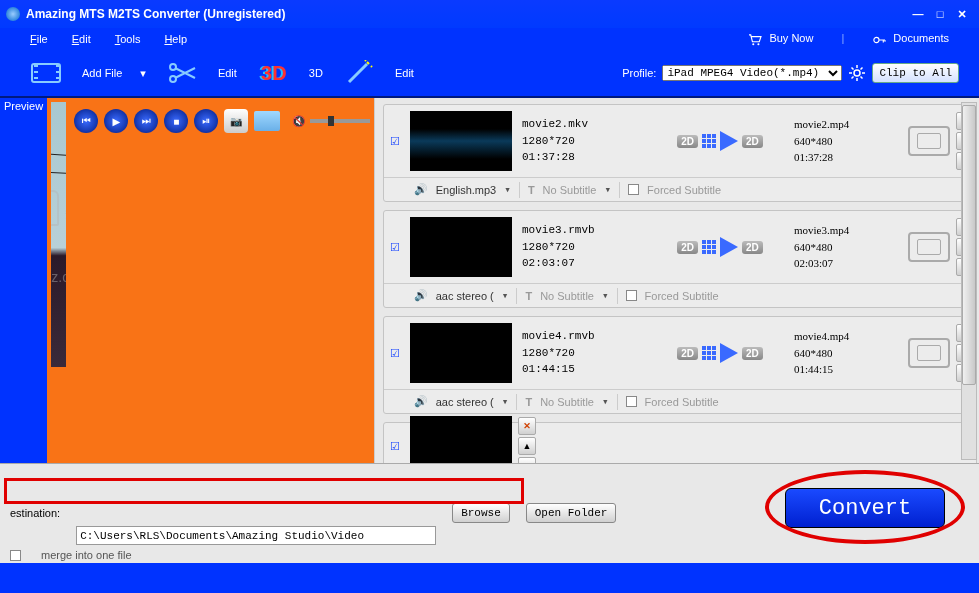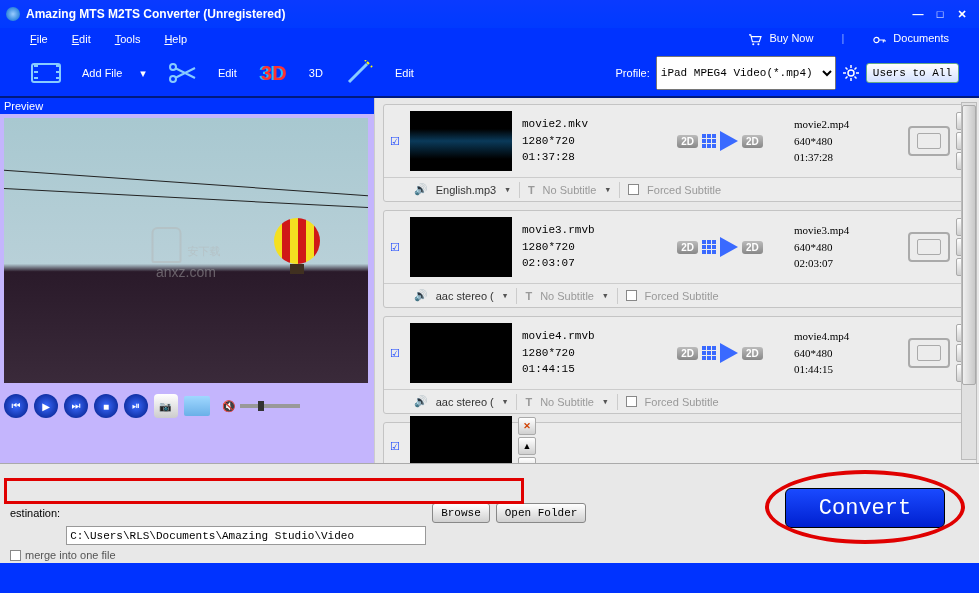--- a/index.html
+++ b/index.html
@@ -12,25 +12,25 @@
 .menubar { height:22px; background:#0033ff; display:flex; align-items:center; color:#fff; padding:0 30px; gap:24px; }
 .menubar .mitem { cursor:pointer; }
 .menubar .mitem u { text-decoration:underline; }
 .menubar .right { margin-left:auto; display:flex; gap:28px; }
 .menubar .right .sep { color:#8af; }
 .linkicon { display:inline-block; width:14px; height:12px; margin-right:4px; vertical-align:middle; }
 .toolbar { height:46px; background:#0033ff; display:flex; align-items:center; padding:0 20px 0 30px; gap:20px; color:#fff; }
 .tbtn { display:flex; align-items:center; gap:18px; cursor:pointer; }
 .tbtn .ticon { width:34px; height:30px; display:flex; align-items:center; justify-content:center; }
 .profile-area { margin-left:auto; display:flex; align-items:center; gap:6px; }
-.profile-area select { width:180px; height:34px; font-family:"Courier New",monospace; font-size:11px; }
+.profile-area select { width:180px; height:16px; font-family:"Courier New",monospace; font-size:11px; }
 .profile-area .gear { width:18px; height:18px; }
 .profile-area .a2a-btn { height:20px; padding:0 6px; background:linear-gradient(#fff,#d4e1ff); border:1px solid #6a8; border-radius:3px; cursor:pointer; font-family:"Courier New",monospace; }
 .workspace { display:flex; height:367px; background:#f4f4f4; border-top:2px solid #001a80; }
-.leftpane { width:374px; background:#c4b5fd; display:flex; flex-direction:column; }
+.leftpane { width:374px; background:#f97316; display:flex; }
 .preview-hdr { background:#0033ff; color:#fff; padding:2px 4px; font-size:11px; }
 .preview-img { width:364px; height:265px; margin:4px 4px 0 4px; background:#000; position:relative; overflow:hidden; }
 .sky { position:absolute; inset:0; background:linear-gradient(#a8c8d0 0%,#b8d0d8 55%,#2a1a2a 58%,#3a2a3a 100%); }
 .balloon { position:absolute; right:48px; top:100px; width:46px; height:56px; }
 .balloon .env { width:46px; height:46px; border-radius:50%; background:repeating-linear-gradient(90deg,#f4e020 0 8px,#d01818 8px 16px); }
 .balloon .basket { width:14px; height:10px; background:#403020; margin:0 auto; }
 .wire { position:absolute; left:-10px; top:65px; width:400px; height:1px; background:#222; transform:rotate(4deg); }
 .wire2 { top:80px; transform:rotate(3deg); }
 .watermark { position:absolute; left:50%; top:50%; transform:translate(-50%,-50%); font-size:36px; color:rgba(180,180,180,0.45); font-weight:normal; font-family:sans-serif; pointer-events:none; }
 .watermark .small { font-size:14px; display:block; text-align:center; }
@@ -64,24 +64,24 @@
 .filerow .sidebtns .sb.x { color:#d04000; font-weight:bold; }
 .filerow .bot { height:24px; border-top:1px solid #ccc; display:flex; align-items:center; padding:0 30px; font-family:"Courier New",monospace; color:#555; gap:8px; }
 .filerow .bot .sep { width:1px; height:16px; background:#ccc; }
 .filerow .bot .aud { color:#333; }
 .filerow .bot .sub { color:#999; }
 .filerow .bot .cb { width:11px; height:11px; border:1px solid #888; background:#fff; }
 .filerow.partial .top { height:46px; }
 .scroll-track { position:absolute; right:2px; top:102px; width:16px; height:358px; background:#e0e0e0; border:1px solid #bbb; }
 .scroll-thumb { width:14px; height:280px; background:linear-gradient(90deg,#f0f0f0,#c8c8c8); border:1px solid #aaa; border-radius:2px; margin-top:2px; }
 .bottompanel { height:100px; background:#e8e8e8; border-top:1px solid #aaa; padding:16px 10px 6px 10px; position:relative; }
-.destrow { display:flex; align-items:center; gap:6px; font-family:"Courier New",monospace; }
+.destrow { display:flex; align-items:center; gap:16px; font-family:"Courier New",monospace; }
 .destrow input[type=text] { flex:0 0 360px; height:19px; border:1px solid #999; padding:0 3px; font-family:"Courier New",monospace;margin-top:46px; }
 .destrow .dbtn { height:20px; padding:0 8px; background:linear-gradient(#fff,#d0d0d0); border:1px solid #888; border-radius:3px; cursor:pointer; font-family:"Courier New",monospace; }
-.mergerow { margin-top:4px; font-family:"Courier New",monospace; color:#555; display:flex; align-items:center; gap:4px; }
+.mergerow { margin-top:4px; font-family:"Courier New",monospace; color:#555; display:flex; align-items:center; gap:20px; }
 .mergerow .cb { width:11px; height:11px; border:1px solid #888; background:#fff; }
 .convert-btn { position:absolute; right:34px; top:24px; width:160px; height:40px; background:linear-gradient(#1a4aff,#0020d0); border:1px solid #000; border-radius:6px; color:#fff; font-size:22px; font-family:"Courier New",monospace; display:flex; align-items:center; justify-content:center; cursor:pointer; }
 .redbox { position:absolute; border:3px solid #e00000; pointer-events:none; }
 .redring { position:absolute; border:4px solid #e00000; border-radius:50%/50%; pointer-events:none; }
 </style>
 </head>
 <body>
 
 <div class="titlebar">
   <div class="logo"></div>
@@ -152,21 +152,21 @@
       </div>
     <span>Edit</span>
   </div>
   <div class="profile-area">
     <span>Profile:</span>
     <select><option>iPad MPEG4 Video(*.mp4)</option></select>
     <svg class="gear" viewBox="0 0 18 18">
         <circle cx="9" cy="9" r="3" fill="none" stroke="#fff" stroke-width="1.5"></circle>
         <path d="M9 1v3M9 14v3M1 9h3M14 9h3M3.5 3.5l2 2M12.5 12.5l2 2M3.5 14.5l2-2M12.5 5.5l2-2" stroke="#fff" stroke-width="1.5"></path>
       </svg>
-    <button class="a2a-btn">Users to All</button>
+    <button class="a2a-btn">Clip to All</button>
   </div>
 </div>
 
 <div class="workspace">
   <div class="leftpane">
     <div class="preview-hdr">Preview</div>
     <div class="preview-img">
       <div class="sky"></div>
       <div class="wire"></div>
         <div class="wire wire2"></div>

